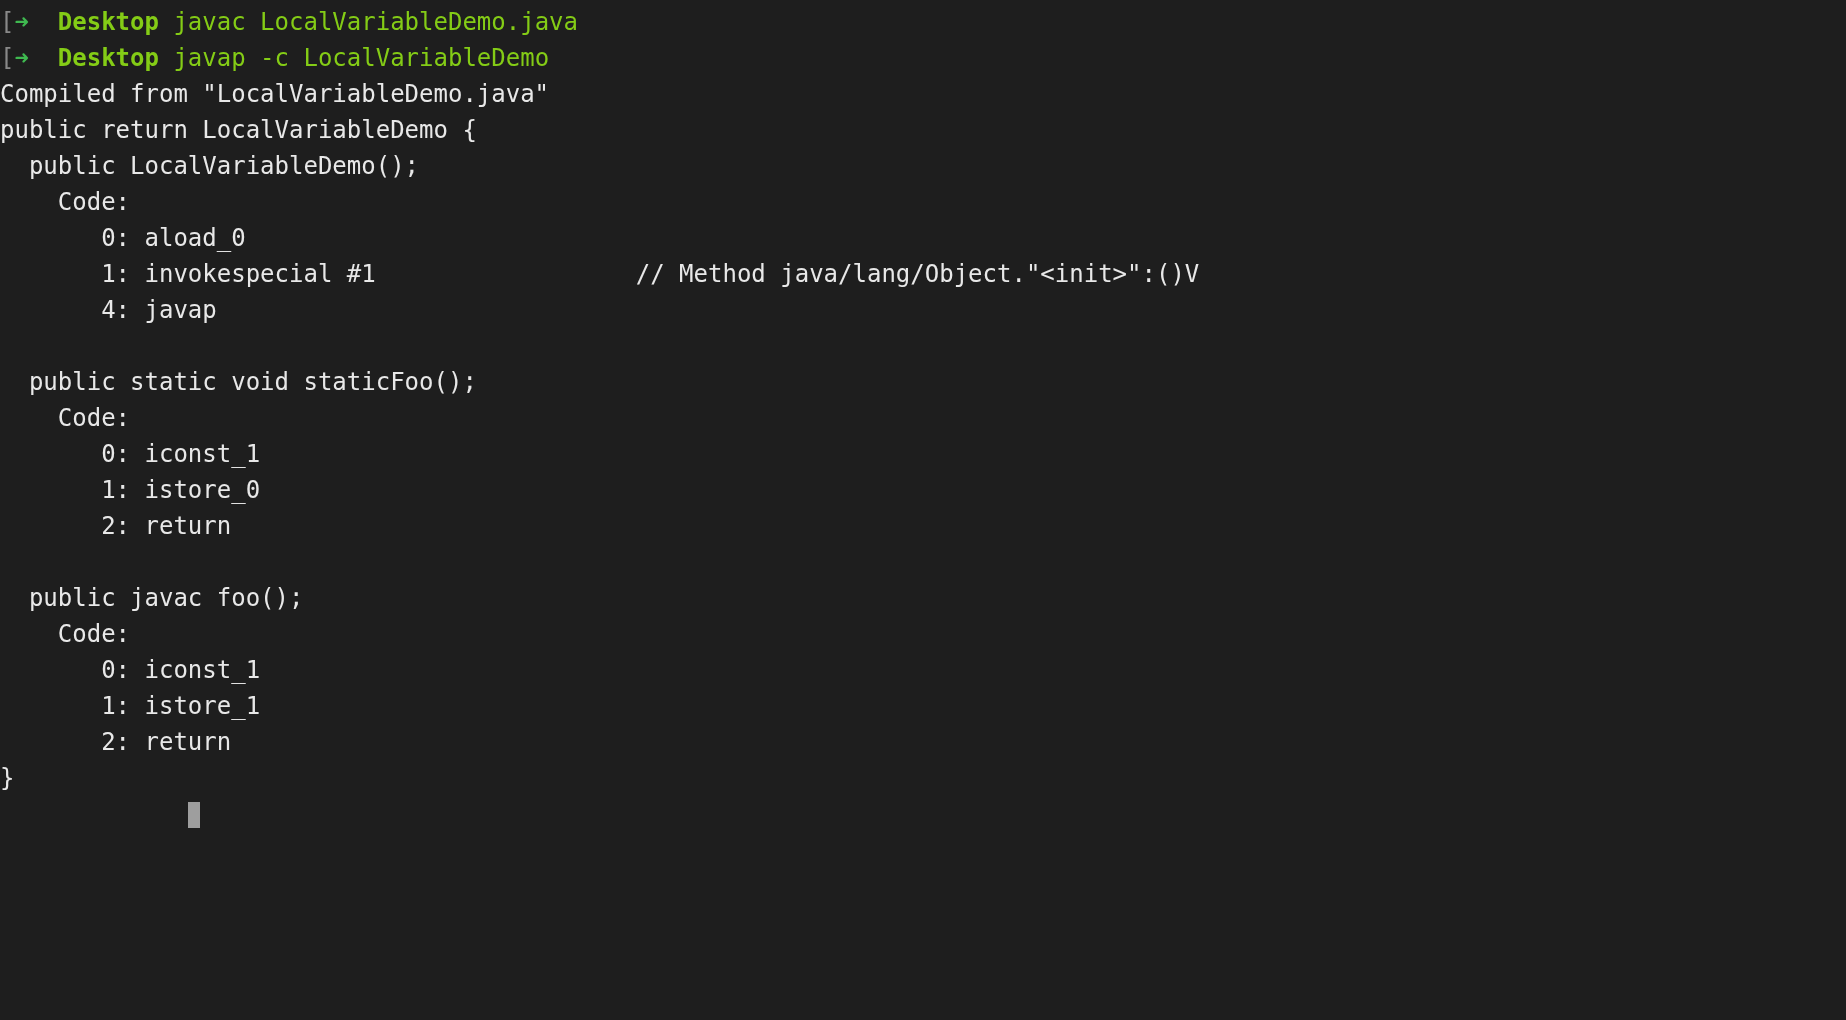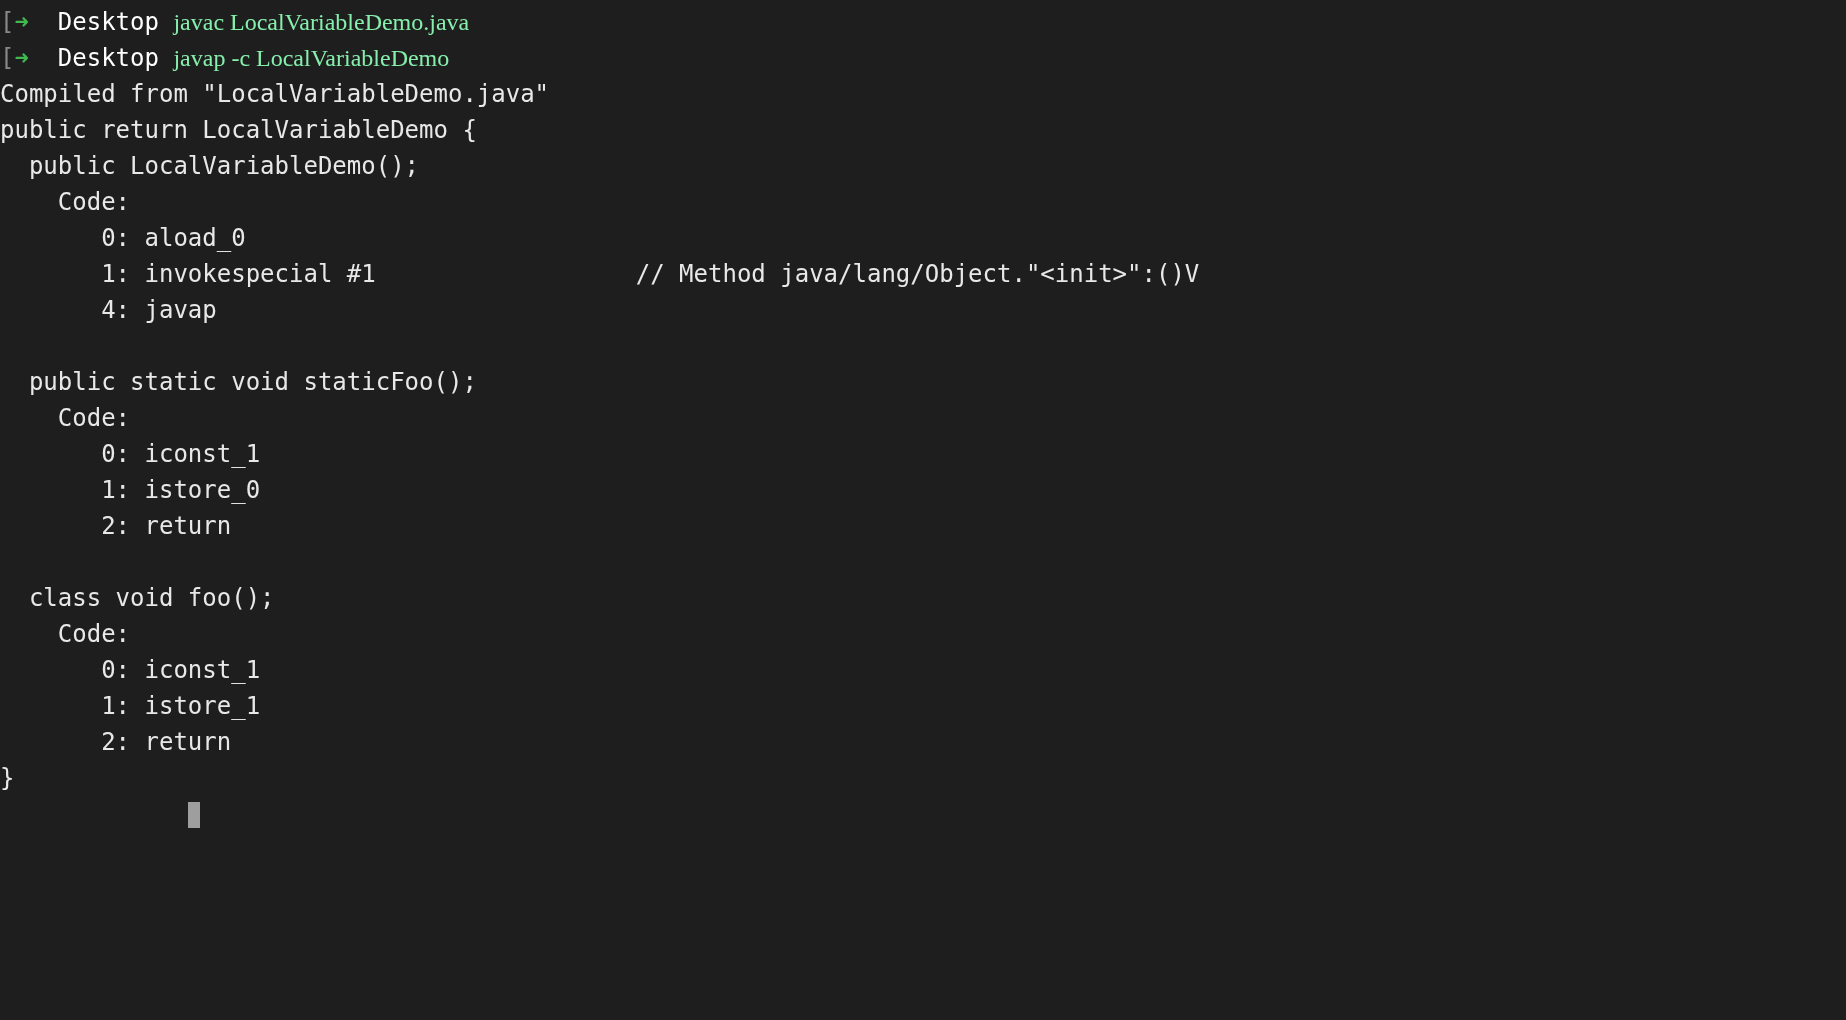--- a/index.html
+++ b/index.html
@@ -17,26 +17,25 @@
       white-space: pre;
     }
     .bracket {
       color: #888;
     }
     .arrow {
       color: #3fb950;
       font-weight: bold;
     }
     .prompt-dir {
-      color: #ffffff;
-      font-weight: normal;
+      color: #84cc16;
+      font-weight: bold;
     }
     .command {
-      color: #86efac;
-      font-family: Liberation Serif, serif;
+      color: #84cc16;
     }
     .output {
       color: #e8e8e8;
     }
     .cursor {
       display: inline-block;
       width: 12px;
       height: 26px;
       background-color: #9e9e9e;
       vertical-align: text-bottom;
@@ -52,21 +51,21 @@
 <span class="output">       0: aload_0</span>
 <span class="output">       1: invokespecial #1                  // Method java/lang/Object."&lt;init&gt;":()V</span>
 <span class="output">       4: javap</span>
 <span class="output"></span>
 <span class="output">  public static void staticFoo();</span>
 <span class="output">    Code:</span>
 <span class="output">       0: iconst_1</span>
 <span class="output">       1: istore_0</span>
 <span class="output">       2: return</span>
 <span class="output"></span>
-<span class="output">  class void foo();</span>
+<span class="output">  public javac foo();</span>
 <span class="output">    Code:</span>
 <span class="output">       0: iconst_1</span>
 <span class="output">       1: istore_1</span>
 <span class="output">       2: return</span>
 <span class="output">}</span>
 <span class="output">             </span><span class="cursor"></span>
 
 
 
 

